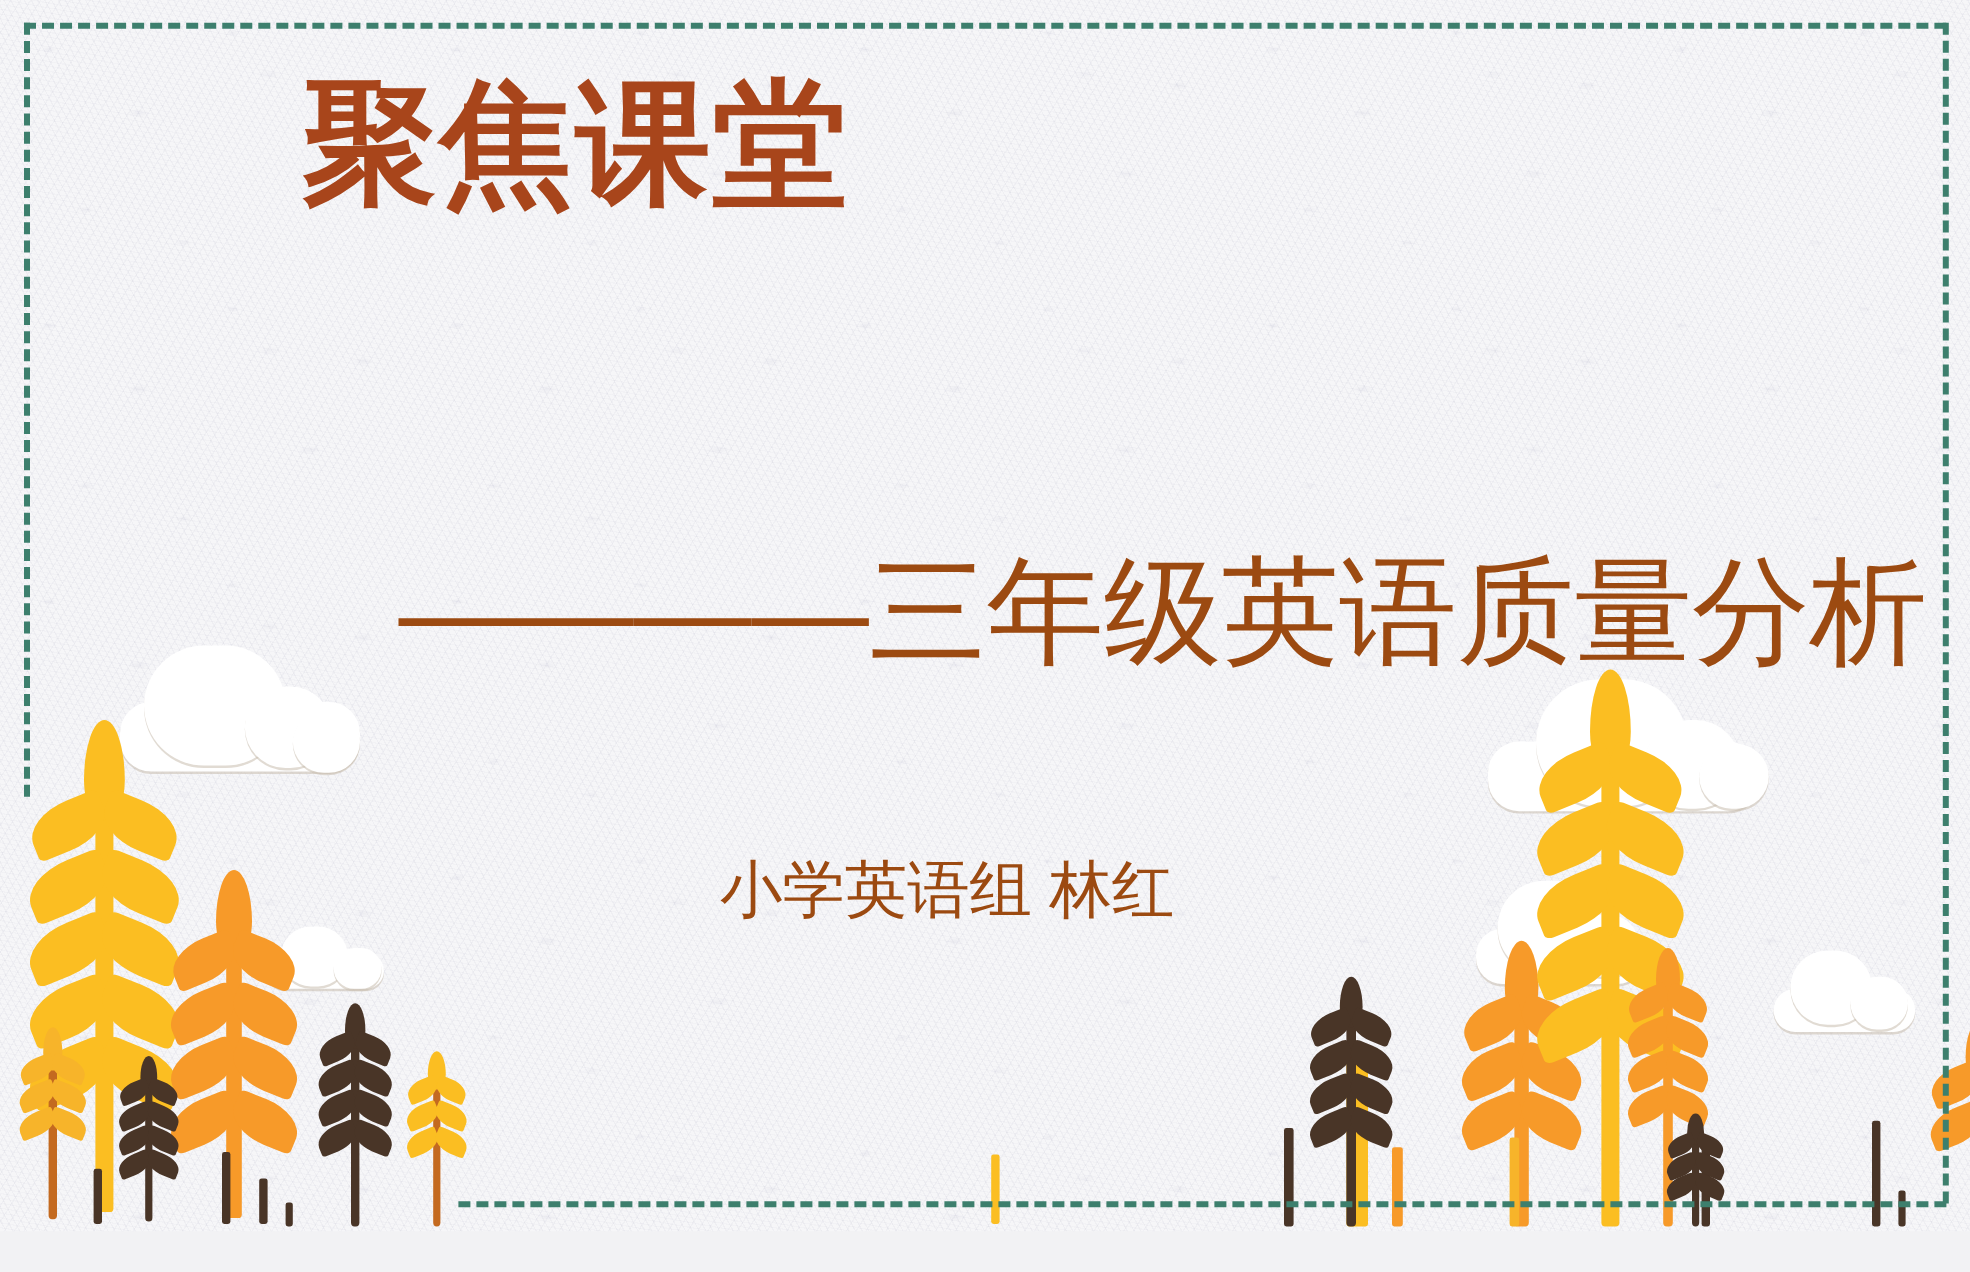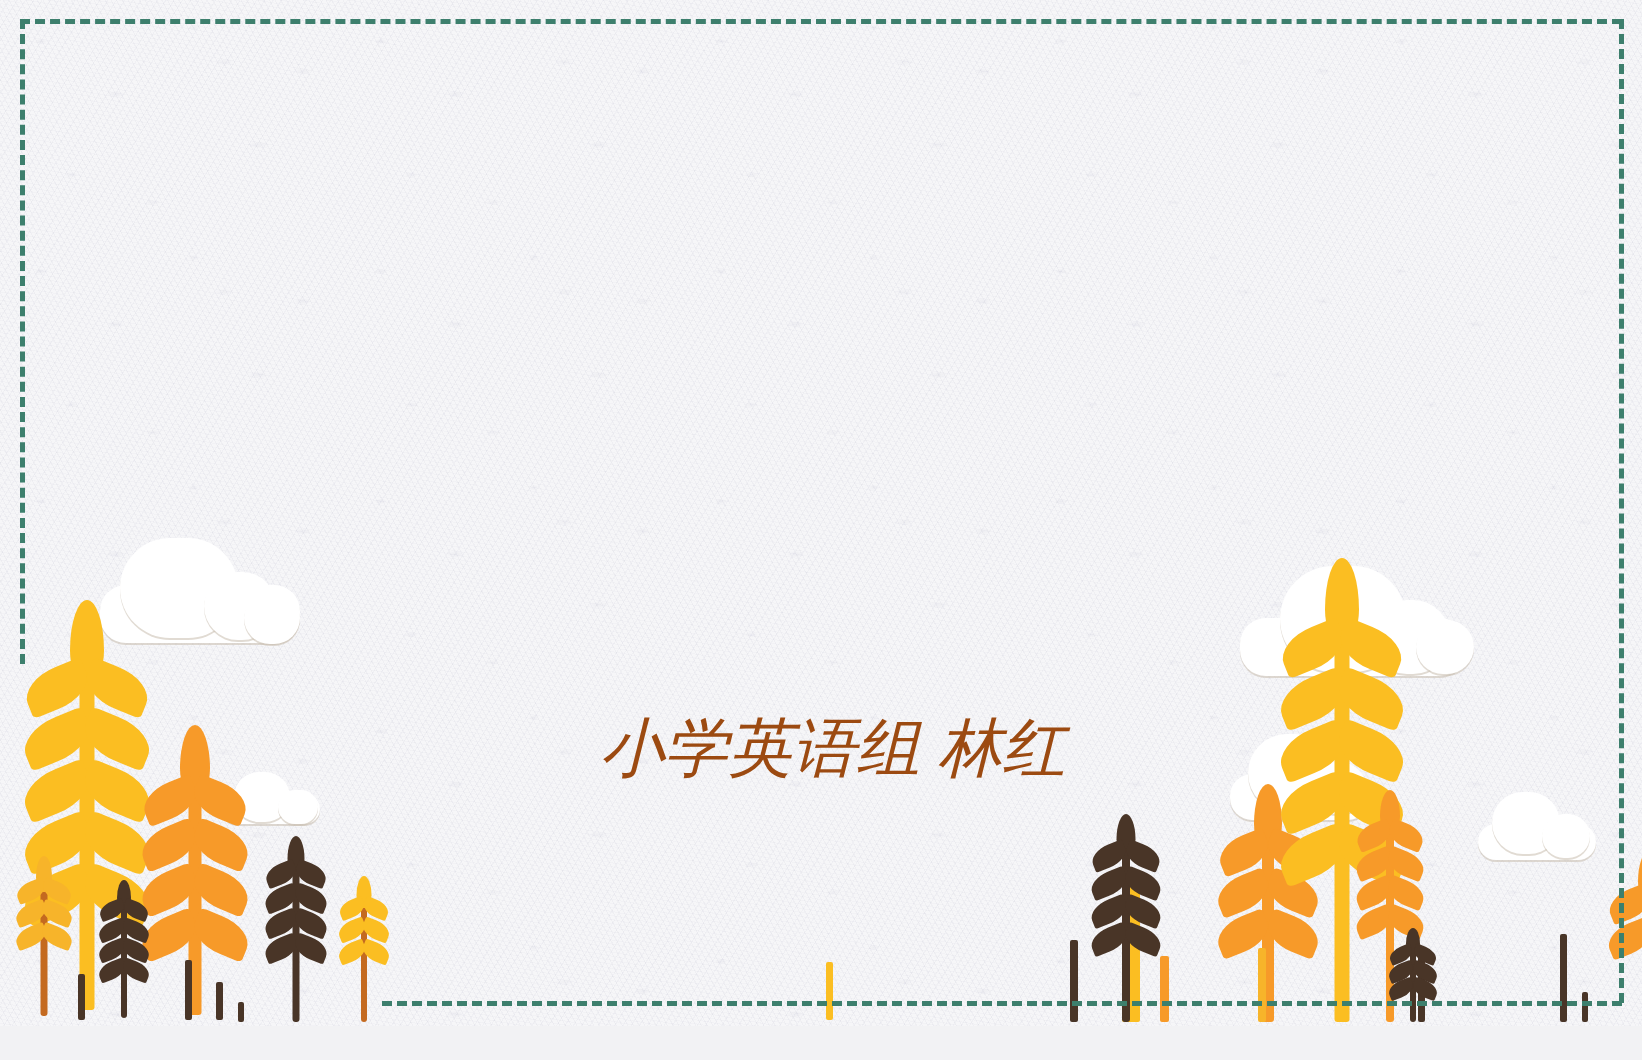--- a/index.html
+++ b/index.html
@@ -56,22 +56,22 @@
     position:absolute;font-weight:bold;color:#a8451b;
     letter-spacing:2px;white-space:nowrap;line-height:1;
   }
   #t1{left:252px;top:64px;font-size:112px;}
   #t2{left:828px;top:190px;font-size:116px;}
   #sub{
     position:absolute;left:332px;top:460px;font-size:98px;color:#9c4a11;
     white-space:nowrap;line-height:1;letter-spacing:0px;font-weight:normal;
   }
   #byline{
-    position:absolute;left:600px;top:716px;font-size:64px;color:#9c4a11;
-    white-space:nowrap;line-height:1;font-weight:normal;font-style:italic;
+    position:absolute;left:600px;top:716px;font-size:52px;color:#9c4a11;
+    white-space:nowrap;line-height:1;font-weight:normal;
   }
   
   .wheat{position:absolute;transform-origin:bottom center;}
   .stem{position:absolute;left:50%;transform:translateX(-50%);border-radius:3px;}
   .tip{position:absolute;left:50%;transform:translateX(-50%);border-radius:50% 50% 45% 45%/60% 60% 40% 40%;}
   .grain{position:absolute;border-radius:60% 10% 60% 10%;}
   .grain.r{border-radius:10% 60% 10% 60%;}
   .bar{position:absolute;border-radius:2px;}
 </style>
 </head>
@@ -277,15 +277,17 @@
 
   </div>
 
   <div class="dash dash-top"></div>
   <div class="dash dash-right"></div>
   <div class="dash dash-left"></div>
   <div class="dash dash-bottom"></div>
 
   <div class="bottomband"></div>
 
+  <div class="ttl" id="t1">聚焦课堂</div>
+  <div id="sub">————三年级英语质量分析</div>
   <div id="byline">小学英语组  林红</div>
 
 </div>
 
 </body></html>

